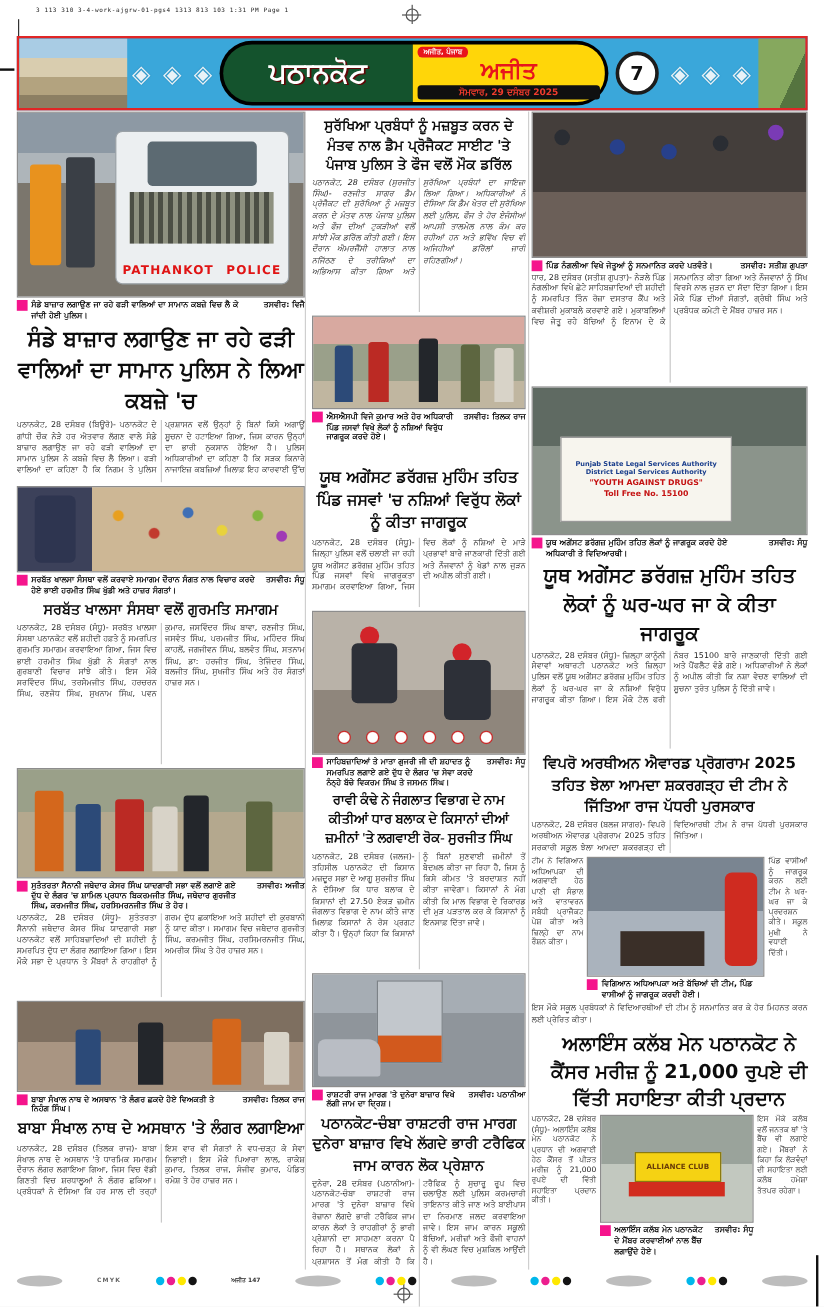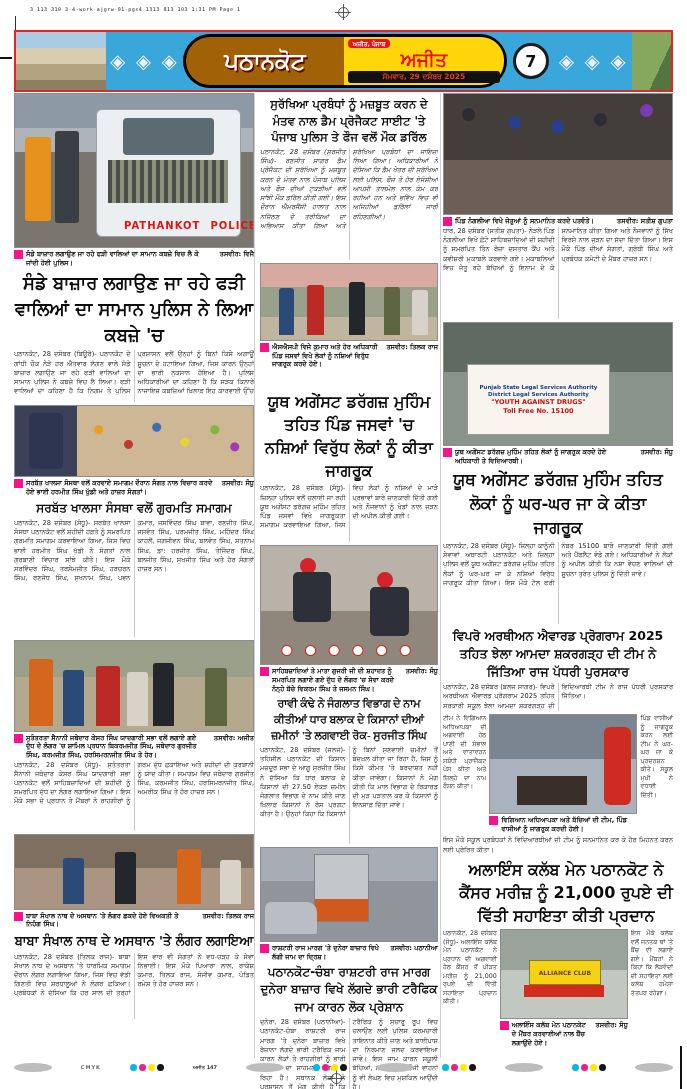--- a/index.html
+++ b/index.html
@@ -20,21 +20,21 @@
             background:#3aa7da;display:flex;align-items:center;overflow:hidden;}
   .mh-photo{height:100%;flex:0 0 auto;}
   .mh-photo.station{width:90px;background:
       linear-gradient(180deg,#a9cce4 0 28%,#d9cdaf 28% 55%,#b3a37f 55% 82%,#8c7f63 82%);}
   .mh-photo.dam{width:100px;margin-left:auto;background:
       linear-gradient(115deg,#86a85e 0 35%,#55743f 35% 60%,#9dc2d4 60% 78%,#e7e2d2 78%);}
   .mh-diamonds{color:rgba(255,255,255,.9);font-size:20px;letter-spacing:2px;flex:0 0 auto;
                text-shadow:0 0 1px #1577a8;line-height:1;padding:0 4px;}
   .logo-pill{display:flex;align-items:stretch;background:#000;border-radius:30px;height:48px;
              padding:3px;flex:0 0 auto;}
-  .logo-red{background:#a16207;border-radius:25px 0 0 25px;display:flex;align-items:center;
+  .logo-red{background:#14532d;border-radius:25px 0 0 25px;display:flex;align-items:center;
             justify-content:center;width:158px;}
   .logo-city{font-size:23px;font-weight:800;color:#fff;text-shadow:1.5px 1.5px 0 #600606;white-space:nowrap;}
   .logo-yellow{background:#ffd609;border-radius:0 23px 23px 0;width:152px;display:flex;
                flex-direction:column;align-items:center;justify-content:space-between;padding:2px 4px 2px;}
   .logo-tag{background:#e8141c;color:#fff;font-size:6px;font-weight:700;border-radius:4px;
             padding:0 5px;line-height:1.5;align-self:flex-start;}
   .logo-name{color:#e8141c;font-size:19px;font-weight:800;line-height:1;}
   .logo-date{background:#101010;color:#ef3b2d;font-size:7.5px;font-weight:700;width:100%;
              text-align:center;border-radius:3px;padding:1px 0;white-space:nowrap;}
   .page-circle{width:30px;height:30px;border-radius:50%;background:#fff;border:3px solid #1c1c1c;
@@ -42,42 +42,42 @@
                color:#111;margin:0 6px;flex:0 0 auto;}
   
   .col{position:absolute;top:93px;}
   .col-left{left:14px;width:240px;}
   .col-mid{left:260px;width:178px;}
   .col-right{left:443px;width:230px;}
   .vsep{position:absolute;top:93px;width:1px;height:965px;background:#cfcfcf;}
   
   .headline{font-weight:800;text-align:center;color:#0c0c0c;line-height:1.45;margin:3px 0 2px;}
   .hl-l1{font-size:18px;}  .hl-l2{font-size:12px;}  .hl-l3{font-size:16.5px;} .hl-l4{font-size:13px;}
-  .hl-m1{font-size:11.5px;} .hl-m2{font-size:16px;margin-top:21px;} .hl-m3{font-size:11px;font-family:Liberation Serif, serif;}  .hl-m4{font-size:12px;}
+  .hl-m1{font-size:11.5px;} .hl-m2{font-size:13px;margin-top:21px;} .hl-m3{font-size:11px;font-family:Liberation Serif, serif;}  .hl-m4{font-size:12px;}
   .hl-r1{font-size:14.5px;} .hl-r2{font-size:16.5px;} .hl-r3{font-size:12.5px;} .hl-r4{font-size:16px;margin-left:16px;}
   .body-text{font-size:6.6px;line-height:1.4;text-align:justify;color:#1d1d1d;
              column-count:2;column-gap:7px;column-rule:1px solid #c9c9c9;overflow:hidden;margin-bottom:3px;}
   .bt-l1{height:52px;} .bt-l2{height:118px;} .bt-l3{height:70px;} .bt-l4{height:66px;}
   .bt-m1{height:112px;font-style:italic;} .bt-m2{height:58px;} .bt-m3{height:98px;} .bt-m4{height:110px;}
   .bt-r1{height:92px;} .bt-r2{height:82px;} .bt-r3{height:28px;}
   .cap{display:flex;align-items:flex-start;gap:3px;margin:2px 0 1px;font-size:6.6px;font-weight:700;
        line-height:1.3;color:#000;}
   .capmark{width:9px;height:9px;background:#f5148c;flex:0 0 auto;}
   .captext{flex:1 1 auto;}
   .capcredit{margin-left:auto;padding-left:5px;white-space:nowrap;flex:0 0 auto;}
   .photo{position:relative;width:100%;overflow:hidden;border:1px solid #8d8d8d;box-sizing:border-box;}
   
   .ph-l1{height:155px;background:linear-gradient(180deg,#8d99a4 0 22%,#aeb5ba 22% 38%,#7b766d 38% 100%);}
   .truck{position:absolute;left:34%;top:10%;width:60%;height:82%;background:#eceff1;border-radius:6px;
          border:1px solid #9aa1a6;}
   .truck-window{position:absolute;left:18%;top:6%;width:64%;height:30%;background:#5c6a72;border-radius:4px;}
   .truck-cargo{position:absolute;left:8%;top:40%;width:84%;height:34%;
          background:repeating-linear-gradient(90deg,#4c4f45 0 4px,#8e9180 4px 8px);}
   .truck-plate{position:absolute;left:0;bottom:4%;width:100%;display:flex;justify-content:space-around;
-         color:#e01414;font-weight:800;font-size:10px;letter-spacing:1px;padding-left:22px;}
+         color:#e01414;font-weight:800;font-size:10px;letter-spacing:1px;}
   .person{position:absolute;border-radius:3px;}
   .p1{left:4%;top:28%;width:11%;height:55%;background:#e8921e;}
   .p2{left:17%;top:24%;width:10%;height:60%;background:#3a3f46;}
   .ph-l2{height:72px;background:linear-gradient(90deg,#3c415a 0 26%,#cdb795 26% 100%);}
   .crowd-dots{position:absolute;right:2%;top:12%;width:70%;height:70%;background:
       radial-gradient(circle at 10% 30%,#e8a020 0 4px,transparent 5px),
       radial-gradient(circle at 28% 60%,#c23a2e 0 4px,transparent 5px),
       radial-gradient(circle at 45% 25%,#3f6fb5 0 4px,transparent 5px),
       radial-gradient(circle at 62% 55%,#e8d23c 0 4px,transparent 5px),
       radial-gradient(circle at 80% 30%,#84b53f 0 4px,transparent 5px),

